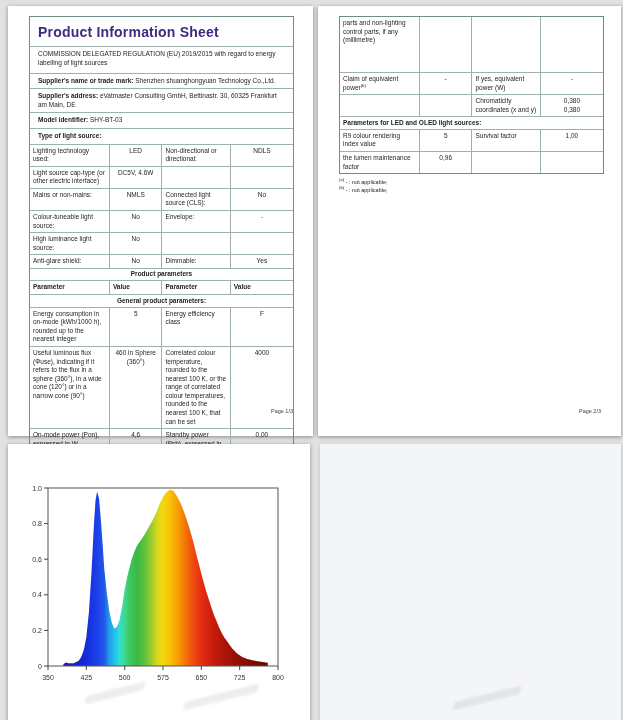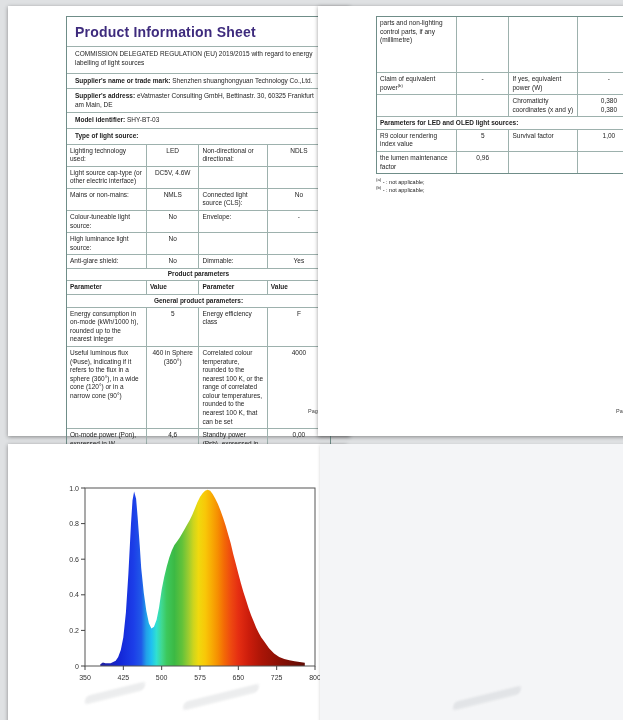--- a/index.html
+++ b/index.html
@@ -2,21 +2,21 @@
 <html><head>
 <meta charset="utf-8">
 <style>
   html,body{margin:0;padding:0;}
   body{
     width:623px;height:720px;position:relative;overflow:hidden;
     background:#dfe1e3;
     font-family:"Liberation Sans",sans-serif;
     color:#222;
   }
-  .page{position:absolute;background:#ffffff;box-shadow:0 1px 4px rgba(0,0,0,.40);padding-left:37px;}
+  .page{position:absolute;background:#ffffff;box-shadow:0 1px 4px rgba(0,0,0,.40);}
   #page1{left:8px;top:6px;width:305px;height:430px;}
   #page2{left:318px;top:6px;width:303px;height:430px;}
   #page3{left:8px;top:444px;width:302px;height:280px;}
   #page4{left:320px;top:444px;width:301px;height:280px;background:#f4f5f7;box-shadow:0 1px 3px rgba(0,0,0,.18);}
 
   .tbl{position:relative;margin:10px 0 0 21px;width:263px;border:1px solid #6f8d88;
        font-size:6.5px;line-height:1.32;color:#1d1d1d;}
   .row{border-top:1px solid #9db1ad;}
   .row:first-child{border-top:none;}
   .r4{display:grid;grid-template-columns:30% 20% 26% 24%;}

